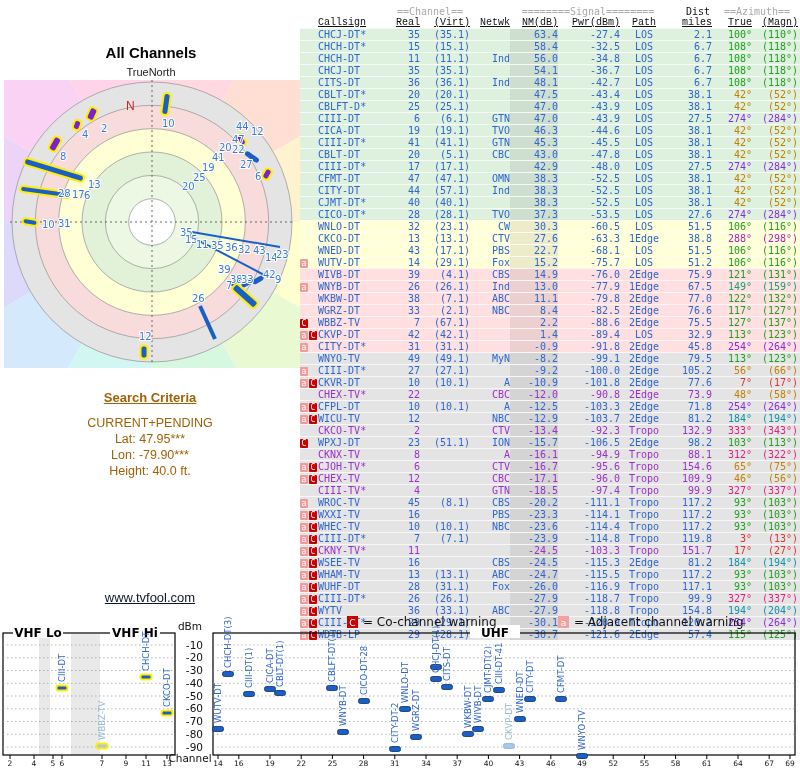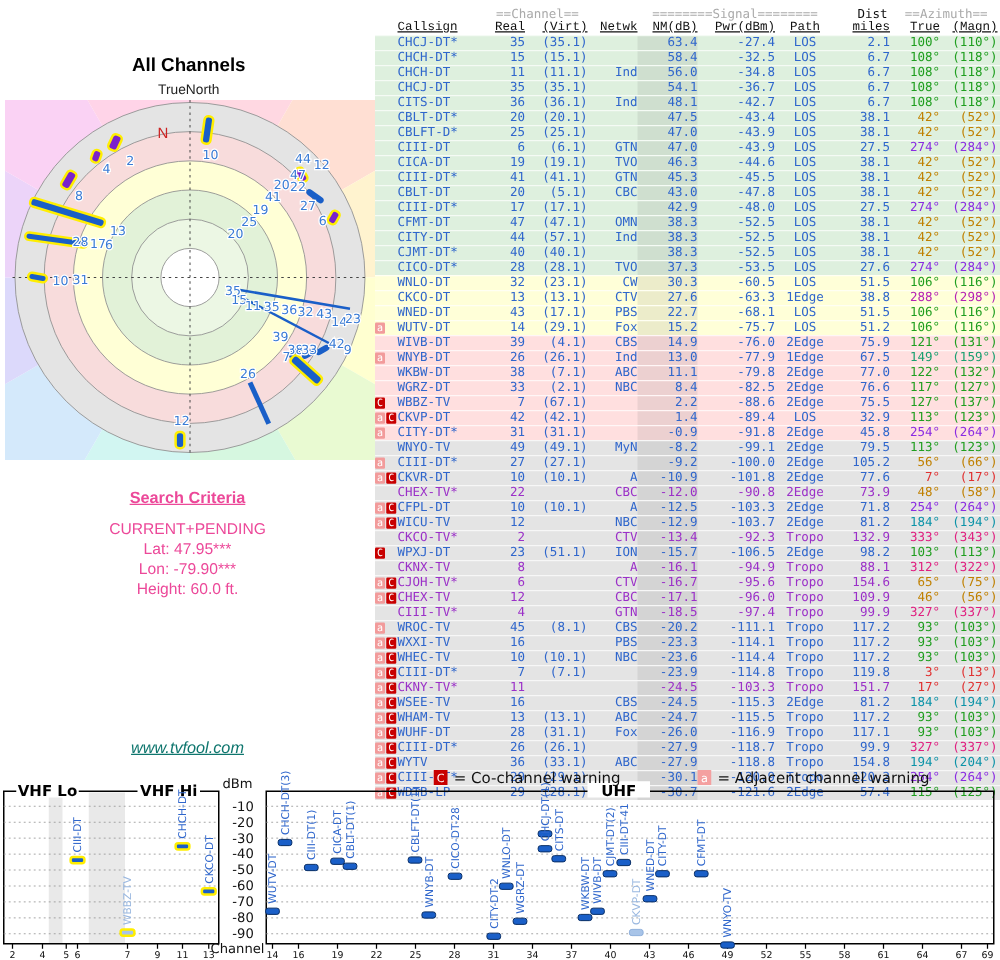--- a/index.html
+++ b/index.html
@@ -4,26 +4,26 @@
 <style>
   html,body{margin:0;padding:0;background:#fff;}
   body{width:800px;height:768px;position:relative;font-family:"Liberation Sans",sans-serif;overflow:hidden;}
   
   #radar-wrap{position:absolute;left:2px;top:4px;width:298px;height:370px;}
   #radar-title{position:absolute;left:0;top:40px;width:298px;text-align:center;font-weight:bold;font-size:15px;color:#000;}
   #radar-north{position:absolute;left:0;top:62px;width:298px;text-align:center;font-size:11px;color:#222;}
   #radar-svg{position:absolute;left:2px;top:76px;}
   .rlab{font-family:"DejaVu Sans",sans-serif;font-size:10px;fill:#3a7bd5;paint-order:stroke;stroke:#ffffff;stroke-width:2px;}
   
-  #criteria{position:absolute;left:0;top:390px;width:300px;text-align:center;color:#ec4899;}
+  #criteria{position:absolute;left:0;top:390px;width:300px;text-align:center;color:#a16207;}
   #criteria h3{font-size:13px;margin:0 0 10px 0;text-decoration:underline;}
   #criteria .line{font-size:12.5px;line-height:16px;}
   #criteria .db{margin-top:30px;font-size:12.5px;line-height:16px;}
   #site-link{position:absolute;left:0;top:590px;width:300px;text-align:center;font-size:13px;}
-  #site-link a{color:#0f766e;text-decoration:underline;cursor:pointer;font-style:italic;}
+  #site-link a{color:#0f172a;text-decoration:underline;cursor:pointer;}
   
   #sigtable{position:absolute;left:300px;top:6px;width:500px;font-family:"DejaVu Sans Mono",monospace;font-size:10px;}
   .hrow{display:flex;height:11px;line-height:11px;white-space:pre;}
   .trow{display:flex;height:11px;line-height:11px;border-top:1px solid rgba(255,255,255,.7);white-space:pre;}
   .bg-green{background:#def0de;}
   .bg-yellow{background:#ffffd8;}
   .bg-pink{background:#ffdfdf;}
   .bg-gray{background:#e4e4e4;}
   .c-flags{width:18px;display:inline-block;}
   .c-call{width:72px;display:inline-block;}
@@ -135,21 +135,21 @@
       <text x="188" y="222" class="rlab">26</text>
       <text x="135" y="260" class="rlab">12</text>
     </svg>
 </div>
 
 <div id="criteria">
   <h3>Search Criteria</h3>
   <div class="line">CURRENT+PENDING</div>
   <div class="line">Lat: 47.95***</div>
   <div class="line">Lon: -79.90***</div>
-  <div class="line">Height: 60.0 ft.</div>
+  <div class="line">Height: 40.0 ft.</div>
 </div>
 <div id="site-link"><a>www.tvfool.com</a></div>
 
 <div id="sigtable">
   <div class="hrow">
     <span class="c-flags"></span><span class="c-call"></span><span class="c-real"></span><span style="width:80px;display:inline-block;text-align:center;margin-left:-30px;" class="eq">==Channel==</span><span class="c-net"></span><span style="width:156px;display:inline-block;text-align:center;" class="eq">========Signal========</span><span class="c-dist hw" style="padding-right:4px;">Dist</span><span style="width:86px;display:inline-block;text-align:center;" class="eq">==Azimuth==</span>
   </div>
   <div class="hrow">
     <span class="c-flags"></span><span class="c-call u hw">Callsign</span><span class="c-real u hw">Real</span><span class="c-virt u hw">(Virt)</span><span class="c-net u hw">Netwk</span><span class="c-nm u hw" style="background:none;">NM(dB)</span><span class="c-pwr u hw">Pwr(dBm)</span><span class="c-path u hw">Path</span><span class="c-dist u hw">miles</span><span class="c-true u hw">True</span><span class="c-magn u hw">(Magn)</span>
   </div>

